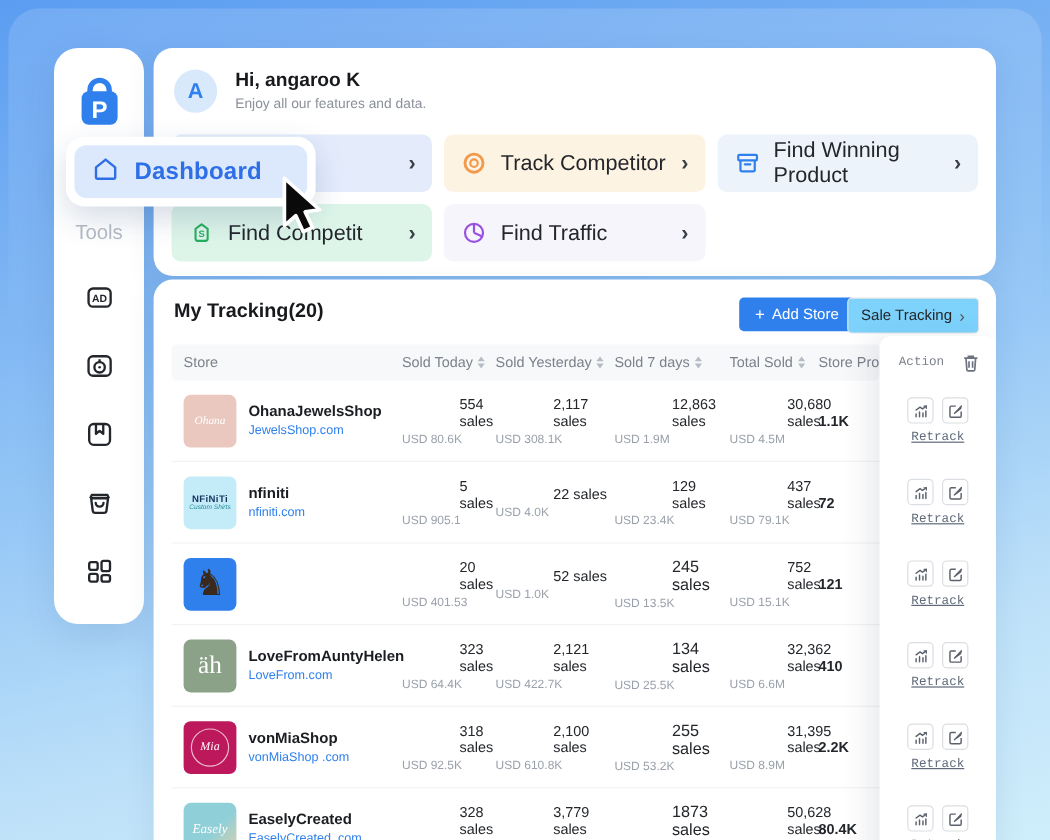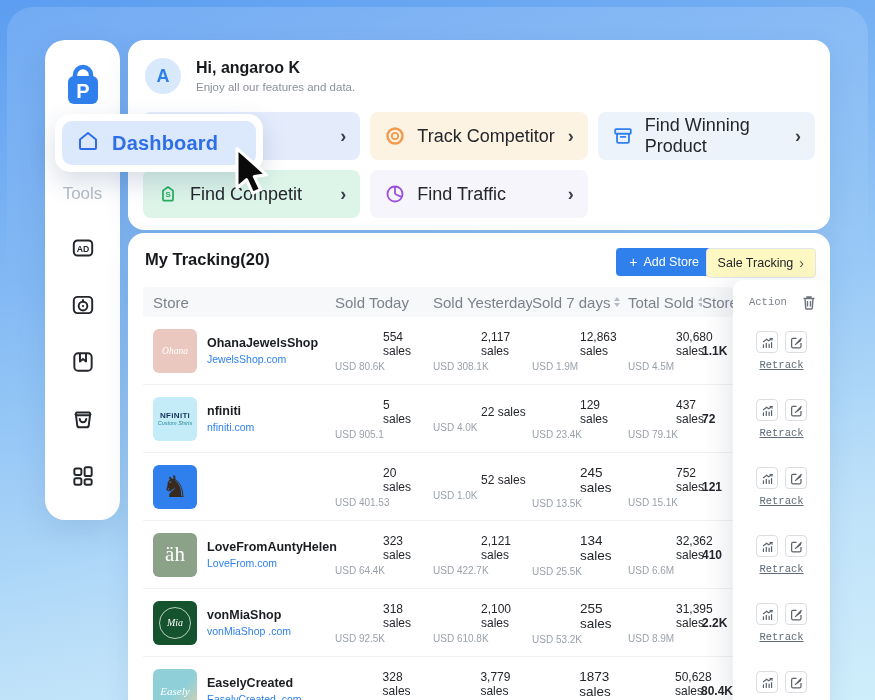--- a/index.html
+++ b/index.html
@@ -40,30 +40,30 @@
   .qchev{ margin-left:auto; color:#3a3f45; font-size:18px; line-height:1; font-weight:bold; }
   .qicon{ display:flex; }
 
   
   .track-card{ position:absolute; left:128px; top:233px; width:702px; height:547px; background:#fff;
     border-radius:16px 16px 0 0; box-shadow:0 8px 24px rgba(30,70,130,.10); overflow:hidden; }
   .track-title{ position:absolute; left:17px; top:17px; font-size:16.5px; font-weight:bold; color:#17191d; }
   .btn-add{ position:absolute; right:118px; top:15px; background:#2f80ed; color:#fff; border:none; border-radius:4px;
     font-size:12.5px; padding:7px 13px; cursor:pointer; display:flex; align-items:center; gap:6px; }
   .btn-add .plus{ font-size:14px; line-height:1; }
-  .btn-sale{ position:absolute; right:14px; top:15px; background:#fef9c3; color:#23262b; border:1px solid #e2e5ea; border-radius:4px;
+  .btn-sale{ position:absolute; right:14px; top:15px; background:#7dd3fc; color:#23262b; border:1px solid #e2e5ea; border-radius:4px;
     font-size:12.5px; font-weight:500; padding:7px 11px; cursor:pointer; display:flex; align-items:center; gap:6px; }
   .btn-sale .chev{ color:#555; font-size:14px; line-height:1; }
 
   .tbl{ position:absolute; left:15px; top:54px; width:590px; }
-  .tbl-head{ display:flex; align-items:center; background:#f7f8f9; border-radius:4px; height:30px; font-size:15px; color:#7c828c; }
+  .tbl-head{ display:flex; align-items:center; background:#f7f8f9; border-radius:4px; height:30px; font-size:12px; color:#7c828c; }
   .th{ display:flex; align-items:center; gap:4px; white-space:nowrap; overflow:hidden; }
   .col-store{ width:192px; padding-left:10px; }
   .col-today{ width:78px; }
-  .col-yest{ width:99px;margin-left:20px; }
+  .col-yest{ width:99px; }
   .col-7d{ width:96px; }
   .col-total{ width:74px; }
   .col-prod{ flex:1; }
   .sort{ display:inline-flex; flex-direction:column; gap:2px; }
   .sort i{ display:block; width:0; height:0; border-left:3px solid transparent; border-right:3px solid transparent; }
   .sort .up{ border-bottom:4px solid #b6bcc6; } .sort .dn{ border-top:4px solid #b6bcc6; }
 
   .trow{ display:flex; align-items:center; height:68px; border-bottom:1px solid #f1f2f4; }
   .store-cell{ width:192px; display:flex; align-items:center; gap:10px; padding-left:10px; }
   .slogo{ width:44px; height:44px; border-radius:6px; flex:0 0 44px; display:flex; flex-direction:column;
@@ -358,21 +358,21 @@
       <span class="cusd">USD 25.5K</span>
             </div>
             <div class="cell col-total">
       <span class="cval">32,362 sales</span>
       <span class="cusd">USD 6.6M</span>
             </div>
             <div class="col-prod cprod">410</div>
           </div>
           <div class="trow">
             <div class="store-cell">
-              <div class="slogo" style="background:#14532d">
+              <div class="slogo" style="background:#be185d">
       <span style="width:32px;height:32px;border:1px solid rgba(255,255,255,.7);border-radius:50%;display:flex;align-items:center;justify-content:center;font-style:italic;font-size:10px;color:#ffffff;font-family:'Liberation Serif',serif">Mia</span>
               </div>
     <div>
                 <div class="sname">vonMiaShop</div>
     <div class="slink">vonMiaShop .com</div>
               </div>
             </div>
             <div class="cell col-today">
       <span class="cval">318 sales</span>
       <span class="cusd">USD 92.5K</span>

